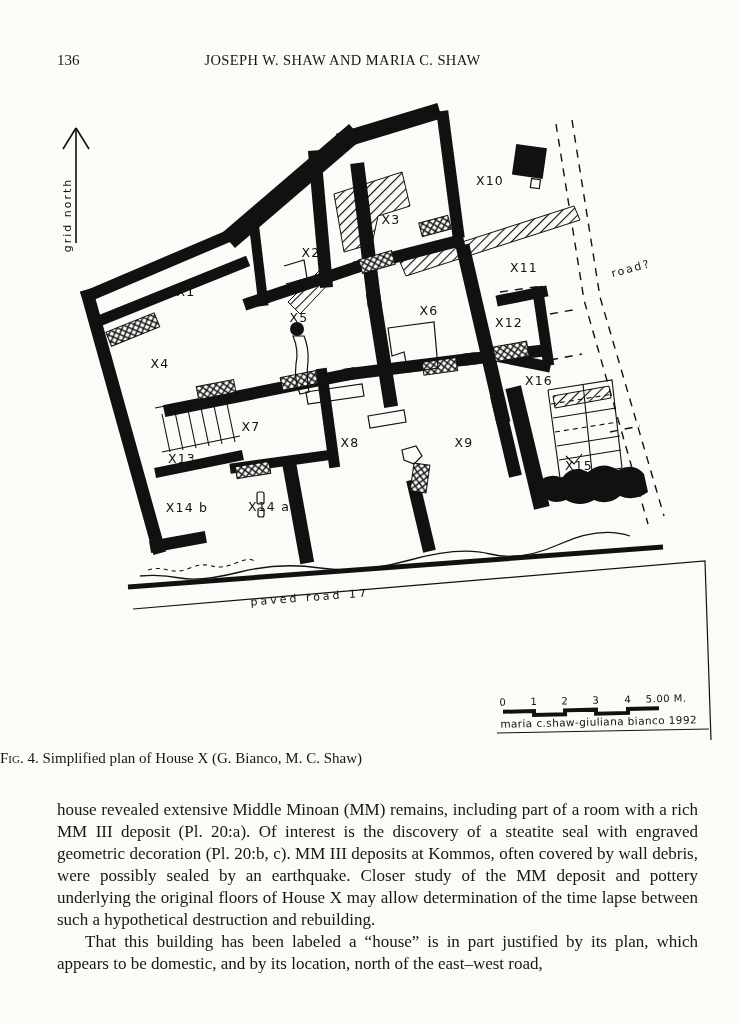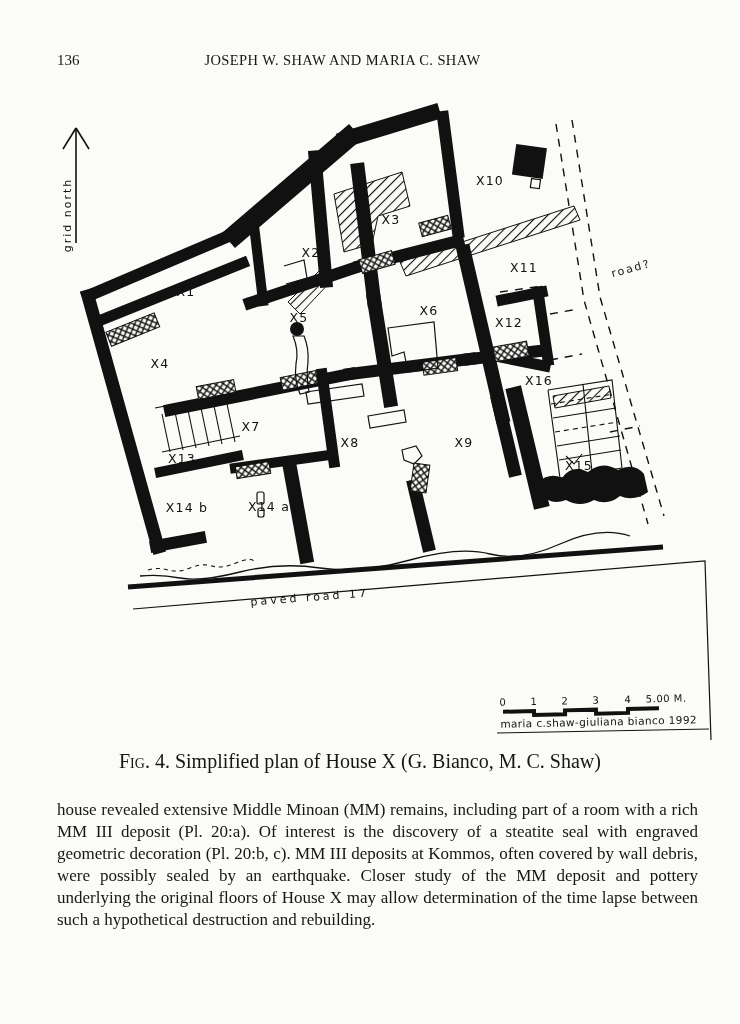--- a/index.html
+++ b/index.html
@@ -7,21 +7,21 @@
     width:740px;height:1024px;position:relative;
     background:#fbfbf8;
     font-family:"Liberation Serif", serif;
     color:#161616;
     overflow:hidden;
   }
   .pageno{position:absolute;left:57px;top:52px;font-size:15px;}
   .runhead{position:absolute;left:0;top:52px;width:685px;text-align:center;
     font-size:14.5px;letter-spacing:.4px;}
   .figwrap{position:absolute;left:0;top:85px;width:740px;height:655px;}
-  .caption{position:absolute;left:0;top:750px;width:720px;text-align:center;font-size:20px;}
+  .caption{position:absolute;left:0;top:750px;width:720px;text-align:left;font-size:15px;}
   .caption .sc{font-variant:small-caps;}
   .bodytext{position:absolute;left:57px;top:799px;width:641px;
     font-size:17px;line-height:22px;text-align:justify;}
   .bodytext p{margin:0;}
   .bodytext p.indent{text-indent:28px;}
   svg text{font-family:"DejaVu Sans", sans-serif;fill:#111;}
   .roomlbl{font-size:12.5px;letter-spacing:1.2px;}
   .annot{font-size:11px;letter-spacing:2px;}
   .scalenum{font-size:10px;letter-spacing:.5px;}
   .credit{font-size:10.5px;letter-spacing:.4px;}
@@ -192,13 +192,14 @@
   </g>
 </svg>
 </div>
 
 <div class="caption">
   <span class="sc">Fig. 4.</span><span> Simplified plan of House X (G. Bianco, M. C. Shaw)</span>
 </div>
 
 <div class="bodytext">
   <p>house revealed extensive Middle Minoan (MM) remains, including part of a room with a rich MM III deposit (Pl. 20:a).  Of interest is the discovery of a steatite seal with engraved geometric decoration (Pl. 20:b, c). MM III deposits at Kommos, often covered by wall debris, were possibly sealed by an earthquake.  Closer study of the MM deposit and pottery underlying the original floors of House X may allow determination of the time lapse between such a hypothetical destruction and rebuilding.</p>
+  <p class="indent">That this building has been labeled a “house” is in part justified by its plan, which appears to be domestic, and by its location, north of the east–west road,</p>
 </div>
 
 </body></html>

